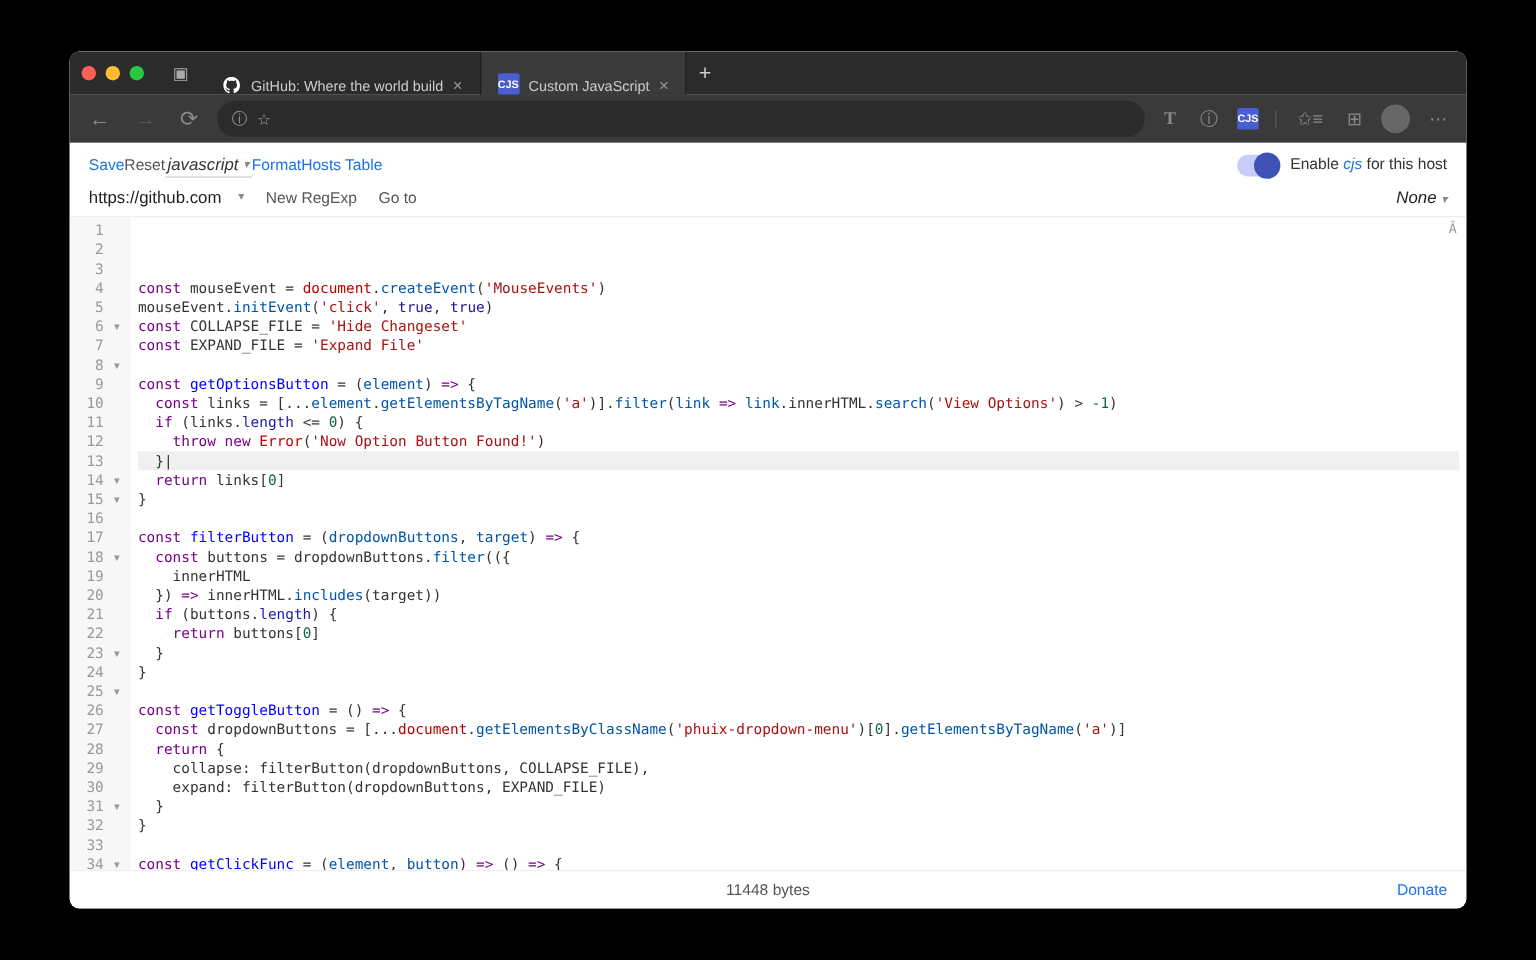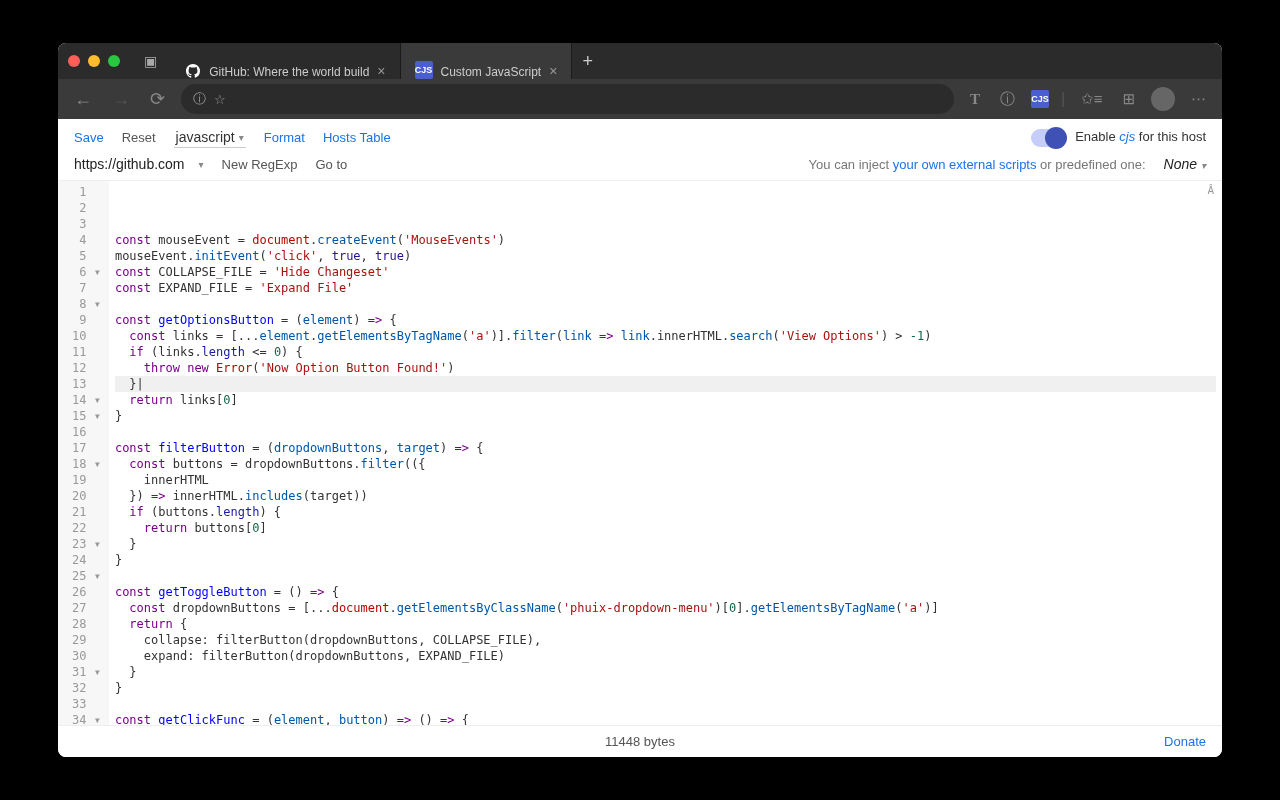--- a/index.html
+++ b/index.html
@@ -58,25 +58,25 @@
       color: #bbb; font-size: 13px;
     }
     .url-text { flex: 1; white-space: nowrap; overflow: hidden; }
     .url-text b { color: #fff; font-weight: 400; }
     .addr-icon { color: #888; font-size: 15px; padding: 0 4px; }
     .ext-badge { width: 18px; height: 18px; background: #4a5fcf; border-radius: 2px; display: flex; align-items: center; justify-content: center; font-size:9px; color: #fff; font-weight: bold; }
     .avatar { width: 24px; height: 24px; border-radius: 50%; background: #666; }
 
     .popup-content { flex: 1; background: #fff; display: flex; flex-direction: column; overflow: hidden; }
     .toolbar-top {
-      display: flex; align-items: center; padding: 8px 16px 2px; gap: 18px;
+      display: flex; align-items: center; padding: 8px 16px 2px; 
       font-size: 13px;
     }
     .toolbar-top .link { color: #1a73e8; cursor: pointer; }
-    .lang-select { font-size: 14px; color: #333; display: flex; align-items: center; gap: 4px; border-bottom: 1px solid #ccc; padding: 2px 2px; }
+    .lang-select { font-size: 14px; color: #333; display: flex; align-items: center; gap: 4px; border-bottom: 1px solid #ccc; padding: 2px 2px; font-style: italic; }
     .spacer { flex: 1; }
     .toggle-wrap { display: flex; gap: 10px; font-size: 13px; color: #333; }
     .toggle {
       width: 34px; height: 18px; background: #c5cdf8; border-radius: 9px; position: relative;
     }
     .toggle::after {
       content: ""; position: absolute; right: -2px; top: -2px;
       width: 22px; height: 22px; background: #3f51b5; border-radius: 50%;
     }
     .cjs-word { color: #1a73e8; font-style: italic; }
@@ -177,23 +177,20 @@
       </div>
     </div>
     <div class="toolbar-second">
       <span class="host-select">
           <span>https://github.com</span>
           <span class="chev">▾</span>
         </span>
       <span class="link">New RegExp</span>
       <span class="link">Go to</span>
       <span class="spacer"></span>
-      <span class="right-info">
-        <span>You can inject </span><a>your own external scripts</a><span> or predefined one:</span>
-      </span>
       <span class="none-select"><span>None</span> <span class="chev">▾</span></span>
     </div>
 
     <div class="editor">
       <div class="gutter" id="gutter">
           <div class="gline"> 1  </div>
           <div class="gline"> 2  </div>
           <div class="gline"> 3  </div>
           <div class="gline"> 4  </div>
           <div class="gline"> 5  </div>

